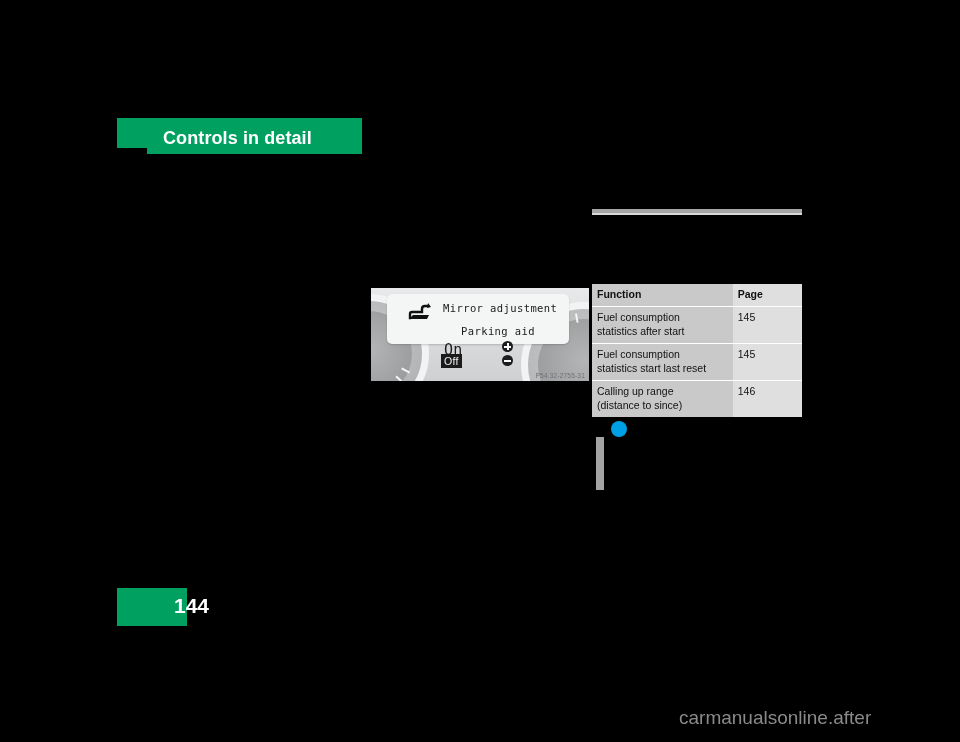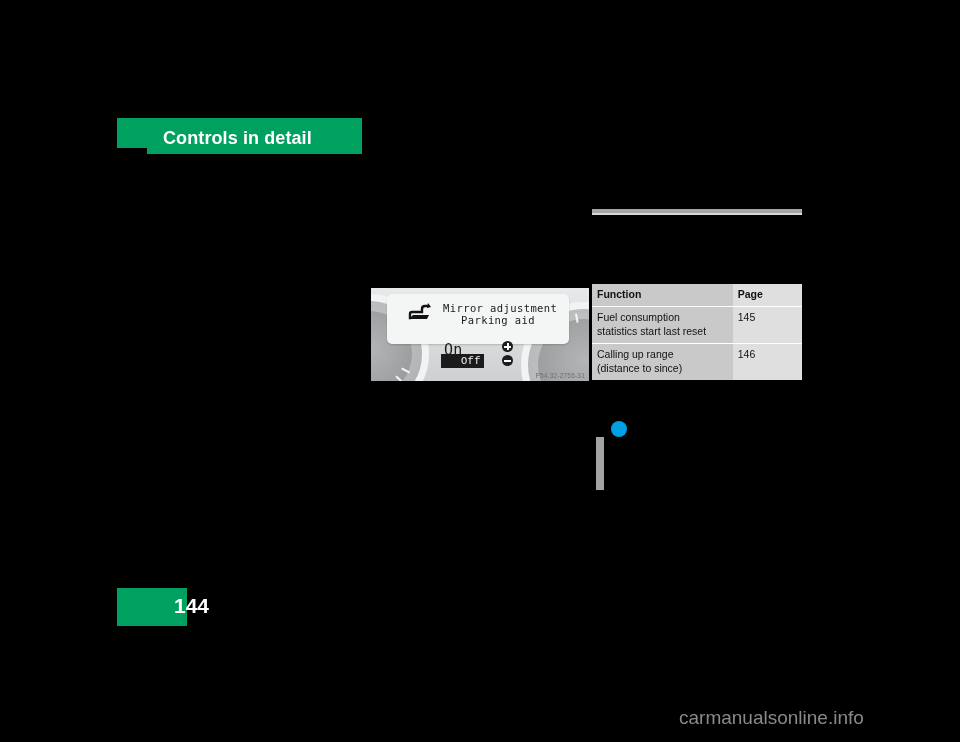--- a/index.html
+++ b/index.html
@@ -135,21 +135,21 @@
   }
   .lcd-text {
     position: absolute;
     font-family: "DejaVu Sans Mono", monospace;
     font-size: 10.5px;
     color: #1a1a1a;
     white-space: nowrap;
     letter-spacing: 0.4px;
   }
   .lcd-line1 { left: 56px; top: 8px; }
-  .lcd-line2 { left: 74px; top: 20px; text-align: center; }
+  .lcd-line2 { left: 74px; top: 31px; text-align: center; }
 
   .seat-icon {
     position: absolute;
     left: 20px;
     top: 7px;
     width: 30px;
     height: 22px;
   }
 
   .opt-on {
@@ -158,24 +158,24 @@
     top: 53px;
     font-family: "DejaVu Sans Mono", monospace;
     font-size: 15px;
     color: #1d1d1d;
     letter-spacing: 0.3px;
   }
   .opt-off {
     position: absolute;
     left: 70px;
     top: 66px;
-    padding: 1px 3px 1px 20px;
+    padding: 1px 3px 1px 3px;
     background: #1b1b1b;
     color: #f0f0f0;
-    font-family: Liberation Mono, monospace;
+    font-family: Liberation Sans, sans-serif;
     font-size: 10.5px;
     letter-spacing: 0.3px;
   }
   .btn-round {
     position: absolute;
     width: 11px;
     height: 11px;
     border-radius: 50%;
     background: #1d1d1d;
   }
@@ -338,28 +338,32 @@
 
   <table class="func-table">
     <thead>
       <tr>
         <th class="col-function">Function</th>
         <th class="col-page">Page</th>
       </tr>
     </thead>
     <tbody>
       <tr>
+        <td class="col-function">Fuel consumption statistics after start</td>
+        <td class="col-page">145</td>
+      </tr>
+      <tr>
         <td class="col-function">Fuel consumption statistics start last reset</td>
         <td class="col-page">145</td>
       </tr>
       <tr>
         <td class="col-function">Calling up range (distance to since)</td>
         <td class="col-page">146</td>
       </tr>
     </tbody>
   </table>
 
   <div class="margin-bar"></div>
   <div class="blue-dot"></div>
 
-  <div class="watermark">carmanualsonline.info</div>
+  <div class="watermark">carmanualsonline.after</div>
 
 </div>
 
 </body></html>

